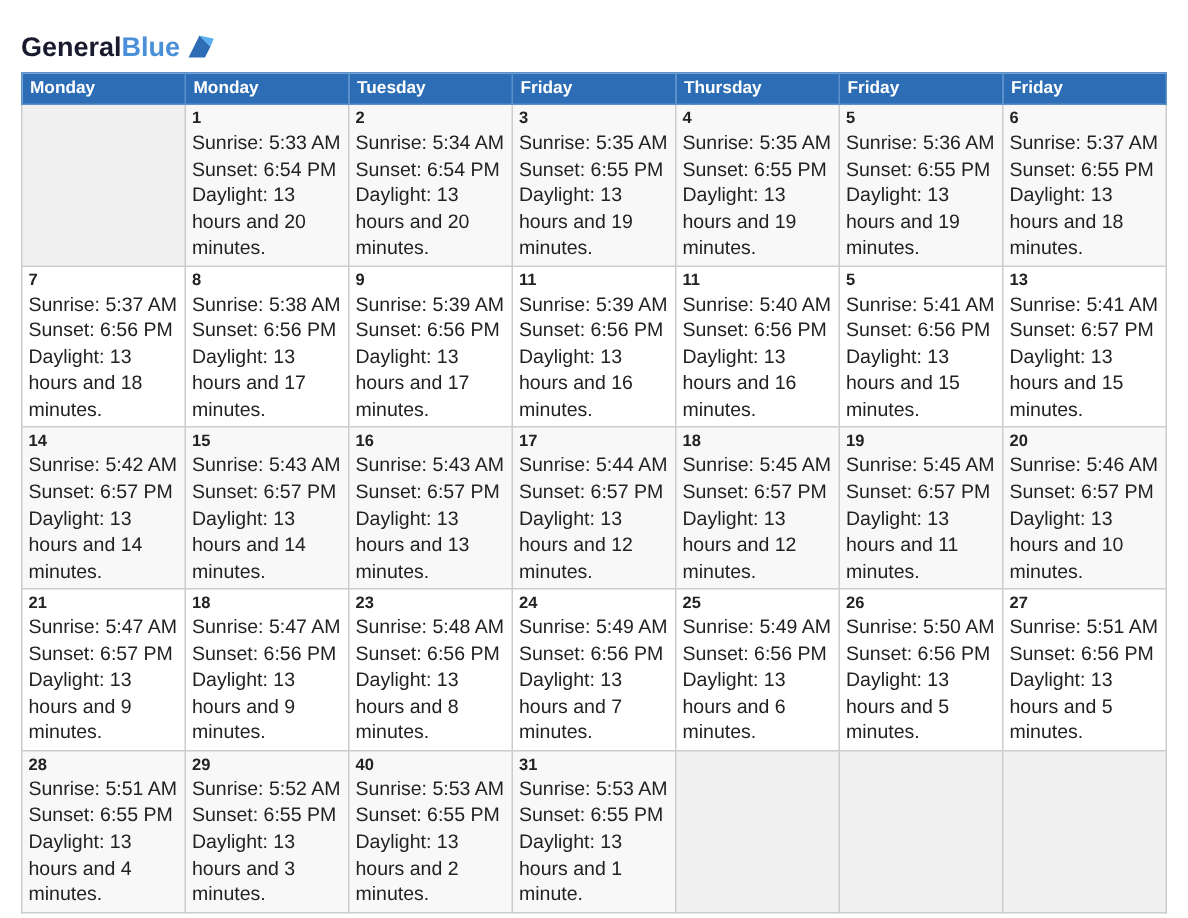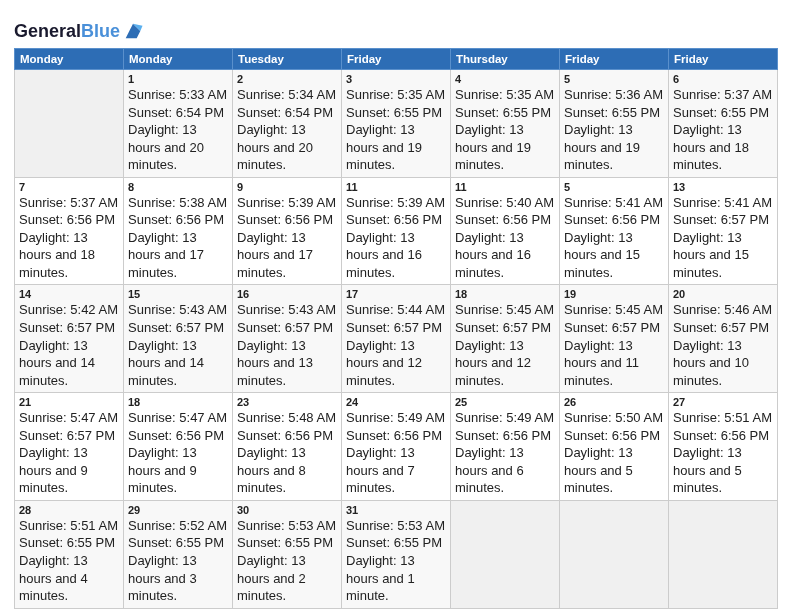--- a/index.html
+++ b/index.html
@@ -161,21 +161,21 @@
           <td><span class="day-num">18</span><span class="cell-text">Sunrise: 5:47 AM<br>Sunset: 6:56 PM<br>Daylight: 13 hours and 9 minutes.</span></td>
           <td><span class="day-num">23</span><span class="cell-text">Sunrise: 5:48 AM<br>Sunset: 6:56 PM<br>Daylight: 13 hours and 8 minutes.</span></td>
           <td><span class="day-num">24</span><span class="cell-text">Sunrise: 5:49 AM<br>Sunset: 6:56 PM<br>Daylight: 13 hours and 7 minutes.</span></td>
           <td><span class="day-num">25</span><span class="cell-text">Sunrise: 5:49 AM<br>Sunset: 6:56 PM<br>Daylight: 13 hours and 6 minutes.</span></td>
           <td><span class="day-num">26</span><span class="cell-text">Sunrise: 5:50 AM<br>Sunset: 6:56 PM<br>Daylight: 13 hours and 5 minutes.</span></td>
           <td><span class="day-num">27</span><span class="cell-text">Sunrise: 5:51 AM<br>Sunset: 6:56 PM<br>Daylight: 13 hours and 5 minutes.</span></td>
         </tr>
         <tr>
           <td><span class="day-num">28</span><span class="cell-text">Sunrise: 5:51 AM<br>Sunset: 6:55 PM<br>Daylight: 13 hours and 4 minutes.</span></td>
           <td><span class="day-num">29</span><span class="cell-text">Sunrise: 5:52 AM<br>Sunset: 6:55 PM<br>Daylight: 13 hours and 3 minutes.</span></td>
-          <td><span class="day-num">30</span><span class="cell-text">Sunrise: 5:53 AM<br>Sunset: 6:55 PM<br>Daylight: 13 hours and 2 minutes.</span></td>
+          <td><span class="day-num">40</span><span class="cell-text">Sunrise: 5:53 AM<br>Sunset: 6:55 PM<br>Daylight: 13 hours and 2 minutes.</span></td>
           <td><span class="day-num">31</span><span class="cell-text">Sunrise: 5:53 AM<br>Sunset: 6:55 PM<br>Daylight: 13 hours and 1 minute.</span></td>
           <td class="empty"></td>
           <td class="empty"></td>
           <td class="empty"></td>
         </tr>
       </tbody>
   </table>
 </div>
 
 </body></html>

